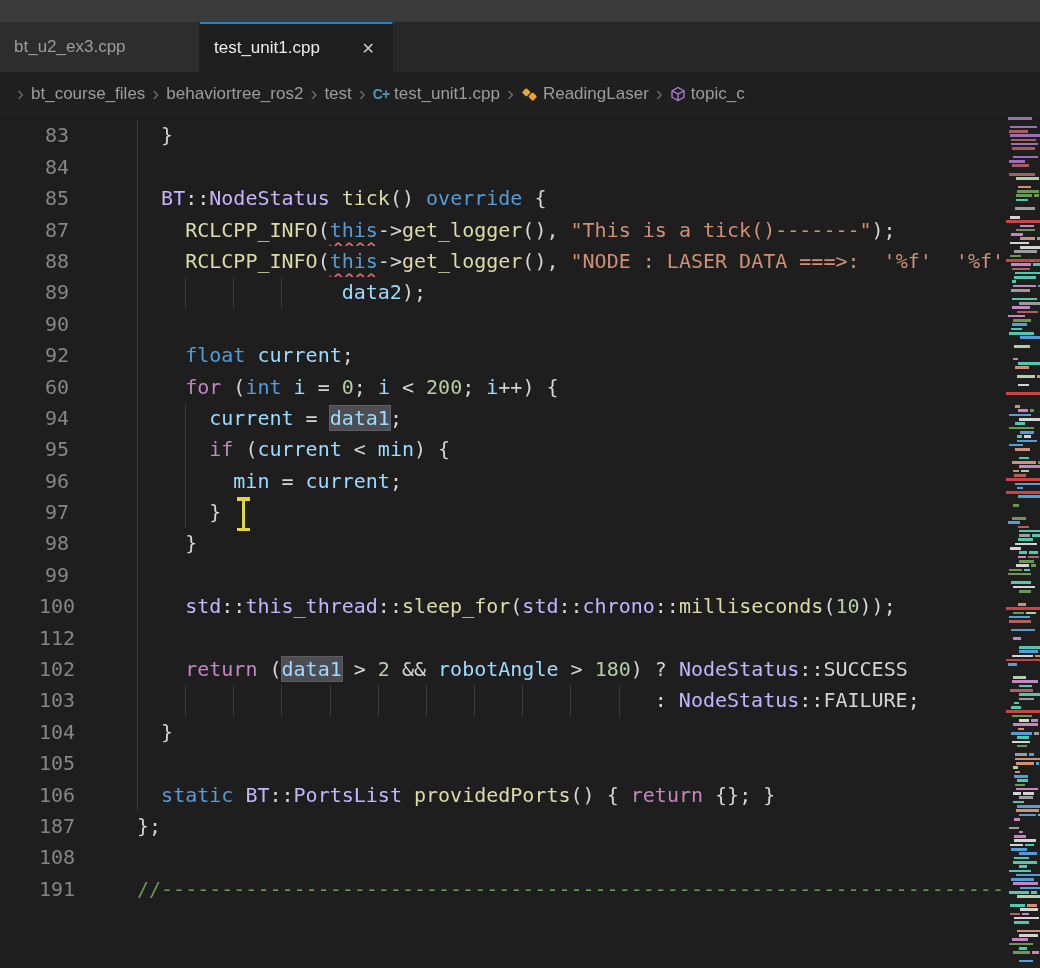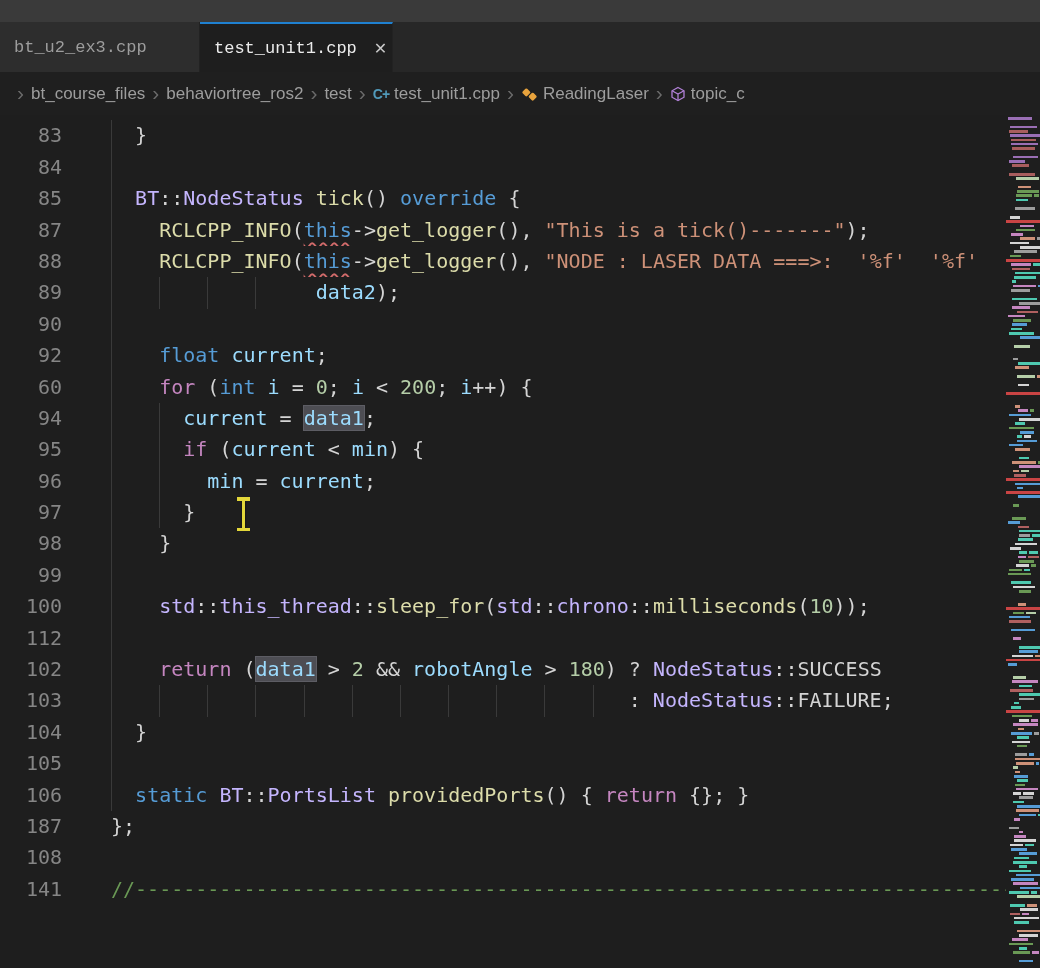--- a/index.html
+++ b/index.html
@@ -4,37 +4,37 @@
 <style>
   html,body{margin:0;padding:0;background:#1e1e1e;overflow:hidden;}
   .screen{position:relative;width:1040px;height:968px;background:#1e1e1e;overflow:hidden;
           font-family:"Liberation Sans",sans-serif;}
   
   .titlebar{position:absolute;left:0;top:0;width:1040px;height:22px;background:#3a3a3a;}
   
   .tabbar{position:absolute;left:0;top:22px;width:1040px;height:50px;background:#272727;display:flex;}
   .tab{height:50px;display:flex;align-items:center;box-sizing:border-box;padding:0 14px;
        font-size:17px;color:#9d9d9d;background:#2d2d2d;border-right:1px solid #222;cursor:pointer;}
-  .tab .tab-label{white-space:nowrap;font-family:Liberation Mono, monospace;}
+  .tab .tab-label{white-space:nowrap;}
   .tab.active{background:#1e1e1e;color:#ececec;border-top:2.5px solid #1f81d1;}
   .tab.inactive-first{width:200px;}
   .tab.active{width:193px;justify-content:space-between;}
   .tab-close{color:#c8c8c8;font-size:16px;margin-left:14px;padding:1px 3px;border-radius:3px;}
   
   .crumbs{position:absolute;left:0;top:72px;width:1040px;height:43px;background:#1f1f1f;
           display:flex;align-items:center;font-size:17px;color:#9d9d9d;white-space:nowrap;overflow:hidden;
           padding-left:10px;box-sizing:border-box;}
   .crumb{display:flex;align-items:center;gap:5px;cursor:pointer;}
   .crumb-sep{color:#6b6b6b;font-size:21px;margin:0 7px;transform:translateY(-1px);}
   .bc-cpp{color:#519aba;font-weight:bold;font-size:14px;letter-spacing:-1px;}
   
   .editor{position:absolute;left:0;top:115px;width:1006px;height:853px;background:#1e1e1e;overflow:hidden;}
   .lines{margin-top:-26px;font-family:"DejaVu Sans Mono","Liberation Mono",monospace;font-size:20px;}
   .line{display:flex;height:31.4px;line-height:31.4px;}
-  .ln{width:62px;flex:0 0 62px;text-align:right;color:#868686;user-select:none;}
+  .ln{width:62px;flex:0 0 62px;text-align:center;color:#868686;user-select:none;padding-left:26px;}
   .code{position:relative;flex:1;padding-left:49px;white-space:pre;overflow:hidden;}
   .guide{position:absolute;top:0;bottom:0;width:1px;background:#3a3a3a;}
   .tk-pl{color:#d4d4d4}.tk-kw{color:#569cd6}.tk-ctrl{color:#c586c0}.tk-type{color:#c4b5fd}
   .tk-fn{color:#dcdcaa}.tk-var{color:#9cdcfe}.tk-str{color:#ce9178}.tk-num{color:#b5cea8}
   .tk-cm{color:#6a9955}
   .tk-this{color:#569cd6;text-decoration:underline wavy #d16a6a 1.5px;text-underline-offset:5px;}
   .tk-hl{color:#9cdcfe;background:#4d4d53;box-shadow:0 0 0 1px #5d5d64;}
   
   .minimap{position:absolute;left:1006px;top:115px;width:34px;height:853px;background:#1e1e1e;overflow:hidden;}
   .mm-seg{position:absolute;height:2.7px;}
@@ -189,21 +189,21 @@
         </div>
         <div class="line">
           <span class="ln">187</span>
           <span class="code"><span class="tk-pl">};</span></span>
         </div>
         <div class="line">
           <span class="ln">108</span>
           <span class="code"></span>
         </div>
         <div class="line">
-          <span class="ln">141</span>
+          <span class="ln">191</span>
           <span class="code"><span class="tk-cm">//------------------------------------------------------------------------------</span></span>
         </div>
       </div>
   </div>
   <div class="minimap" id="minimap">
       <div class="mm-seg" style="top: 2px; left: 2.16026px; width: 23.4279px; background: rgb(154, 111, 181);"></div>
       <div class="mm-seg" style="top: 10.6px; left: 4.43653px; width: 26.1269px; background: rgb(154, 111, 181);"></div>
       <div class="mm-seg" style="top: 14.9px; left: 3.05756px; width: 19.0237px; background: rgb(168, 93, 93);"></div>
       <div class="mm-seg" style="top: 19.2px; left: 4.04787px; width: 29.7361px; background: rgb(154, 111, 181);"></div>
       <div class="mm-seg" style="top: 23.5px; left: 4.71634px; width: 25.694px; background: rgb(168, 93, 93);"></div>

